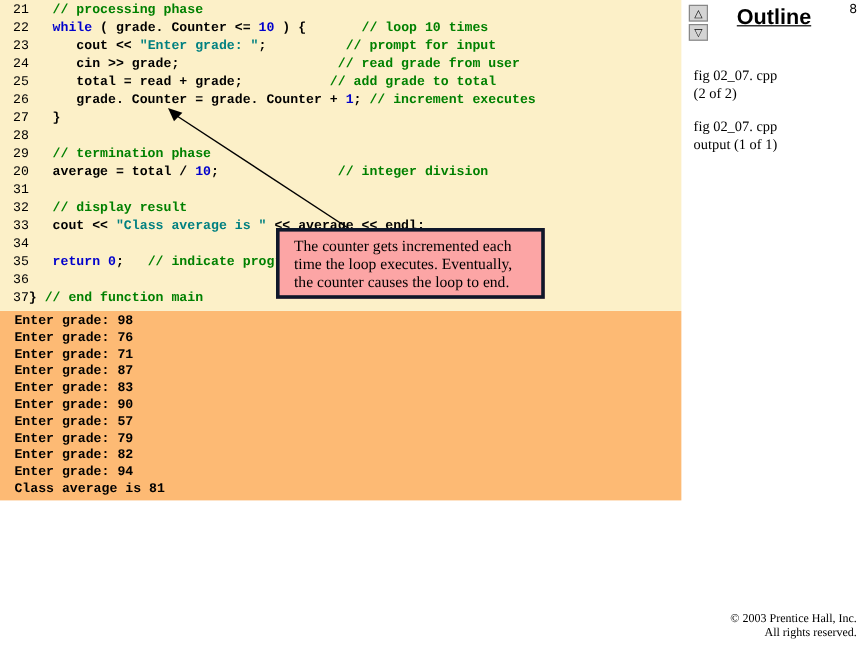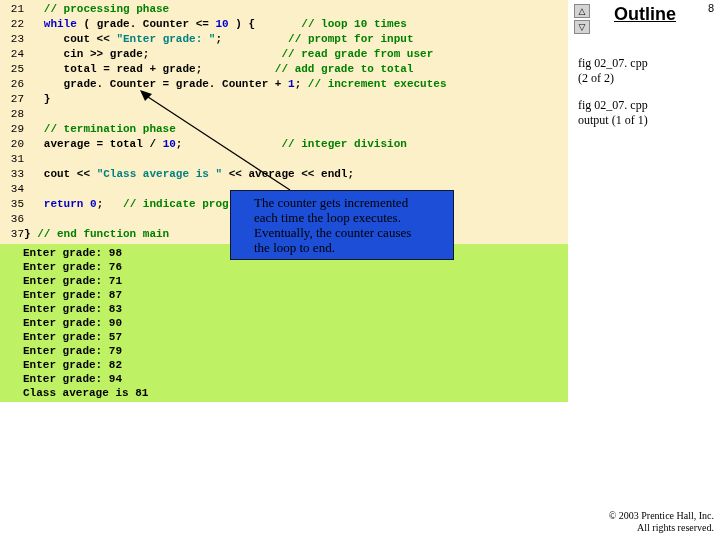--- a/index.html
+++ b/index.html
@@ -7,50 +7,51 @@
   .main { display: flex; height: 100%; }
   .left { flex: 1; position: relative; }
   .code-block { background: #fcf0c8; padding: 2px 0; font-family: "Courier New", monospace; font-size: 11px; line-height: 15px; font-weight: bold; position: relative; }
   .code-row { display: flex; white-space: pre; }
   .ln { width: 24px; text-align: right; padding-left: 4px; color: #000; font-weight: normal; }
   .code { flex: 1; }
   .kw { color: #0000cc; }
   .cm { color: #008000; }
   .nm { color: #0000cc; }
   .str { color: #008080; }
-  .output-block { background: #bef264; font-family: "Courier New", monospace; font-size: 11px; line-height: 14px; padding: 2px 23px; white-space: pre; font-weight: bold; }
+  .output-block { background: #fdba74; font-family: "Courier New", monospace; font-size: 11px; line-height: 14px; padding: 2px 12px; white-space: pre; font-weight: bold; }
   .right { width: 152px; background: #fff; border-left: none; position: relative; }
   .nav-btns { position: absolute; top: 4px; left: 6px; }
   .nav-btn { width: 16px; height: 14px; background: #d4d4d4; border: 1px solid #888; display: block; margin-bottom: 2px; text-align: center; font-size: 9px; line-height: 12px; cursor: pointer; }
   .outline-title { position: absolute; top: 4px; left: 30px; font-size: 18px; font-weight: bold; text-decoration: underline; margin-left: 16px; }
   .page-num { position: absolute; top: 2px; right: 6px; font-size: 11px; }
   .caption { position: absolute; left: 10px; font-size: 12px; font-family: "Times New Roman", serif; line-height: 15px; }
   .cap1 { top: 56px; }
   .cap2 { top: 98px; }
   .copyright { position: absolute; bottom: 6px; right: 6px; font-size: 10px; text-align: right; font-family: "Times New Roman", serif; line-height: 12px; }
-  .callout { position: absolute; left: 230px; top: 190px; width: 224px; background: #1d4ed8; border: 1px solid #0f172a; padding: 4px 23px; font-family: "Times New Roman", serif; font-size: 13px; line-height: 15px; z-index: 10; }
+  .callout { position: absolute; left: 230px; top: 190px; width: 224px; background: #fca5a5; border: 3px solid #0f172a; padding: 4px 12px; font-family: "Times New Roman", serif; font-size: 13px; line-height: 15px; z-index: 10; }
   .arrow { position: absolute; z-index: 5; }
 </style>
 </head>
 <body>
 
 <div class="main">
   <div class="left">
     <div class="code-block">
       <div class="code-row"><span class="ln">21</span><span class="code"><span class="cm">   // processing phase</span></span></div>
       <div class="code-row"><span class="ln">22</span><span class="code"><span>   </span><span class="kw">while</span><span> ( grade. Counter &lt;= </span><span class="nm">10</span><span> ) {       </span><span class="cm">// loop 10 times</span></span></div>
       <div class="code-row"><span class="ln">23</span><span class="code"><span>      cout &lt;&lt; </span><span class="str">"Enter grade: "</span><span>;          </span><span class="cm">// prompt for input</span></span></div>
       <div class="code-row"><span class="ln">24</span><span class="code"><span>      cin &gt;&gt; grade;                    </span><span class="cm">// read grade from user</span></span></div>
       <div class="code-row"><span class="ln">25</span><span class="code"><span>      total = read + grade;           </span><span class="cm">// add grade to total</span></span></div>
       <div class="code-row"><span class="ln">26</span><span class="code"><span>      grade. Counter = grade. Counter + </span><span class="nm">1</span><span>; </span><span class="cm">// increment executes</span></span></div>
       <div class="code-row"><span class="ln">27</span><span class="code"><span>   }</span></span></div>
       <div class="code-row"><span class="ln">28</span><span class="code"><span></span></span></div>
       <div class="code-row"><span class="ln">29</span><span class="code"><span class="cm">   // termination phase</span></span></div>
       <div class="code-row"><span class="ln">20</span><span class="code"><span>   average = total / </span><span class="nm">10</span><span>;               </span><span class="cm">// integer division</span></span></div>
       <div class="code-row"><span class="ln">31</span><span class="code"><span></span></span></div>
+      <div class="code-row"><span class="ln">32</span><span class="code"><span class="cm">   // display result</span></span></div>
       <div class="code-row"><span class="ln">33</span><span class="code"><span>   cout &lt;&lt; </span><span class="str">"Class average is "</span><span> &lt;&lt; average &lt;&lt; endl;</span></span></div>
       <div class="code-row"><span class="ln">34</span><span class="code"><span></span></span></div>
       <div class="code-row"><span class="ln">35</span><span class="code"><span>   </span><span class="kw">return</span><span> </span><span class="nm">0</span><span>;   </span><span class="cm">// indicate program ended successfully</span></span></div>
       <div class="code-row"><span class="ln">36</span><span class="code"><span></span></span></div>
       <div class="code-row"><span class="ln">37</span><span class="code"><span>} </span><span class="cm">// end function main</span></span></div>
     </div>
     <div class="output-block">Enter grade: 98
 Enter grade: 76
 Enter grade: 71
 Enter grade: 87

